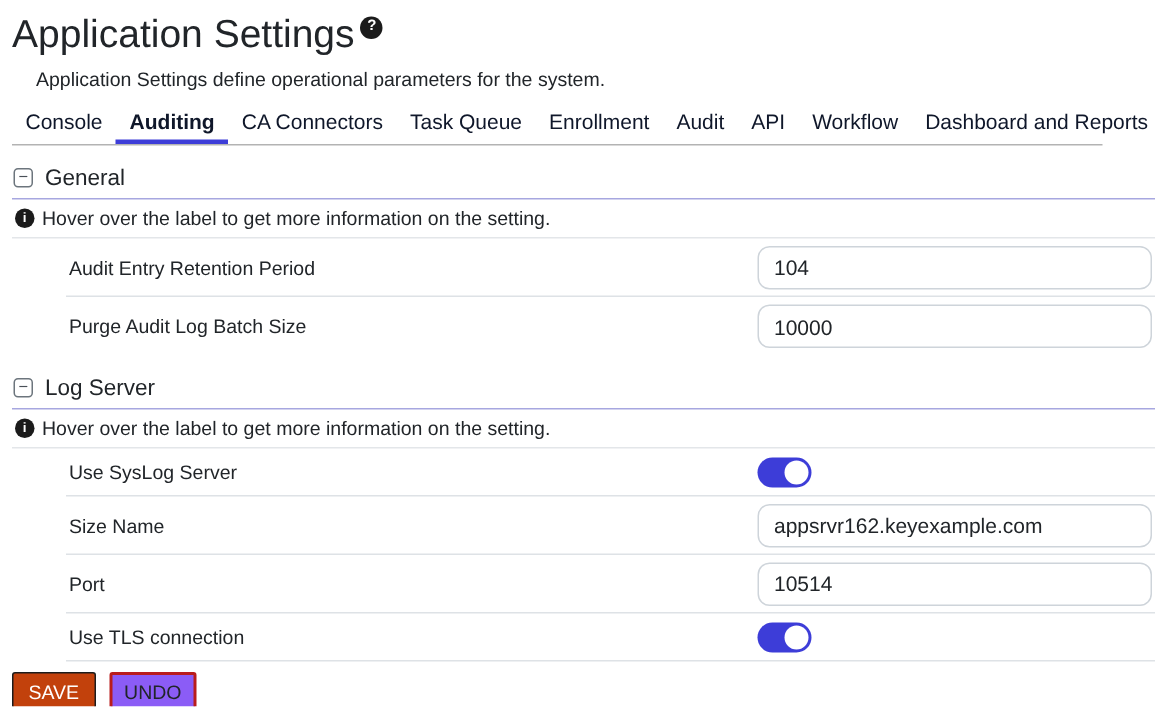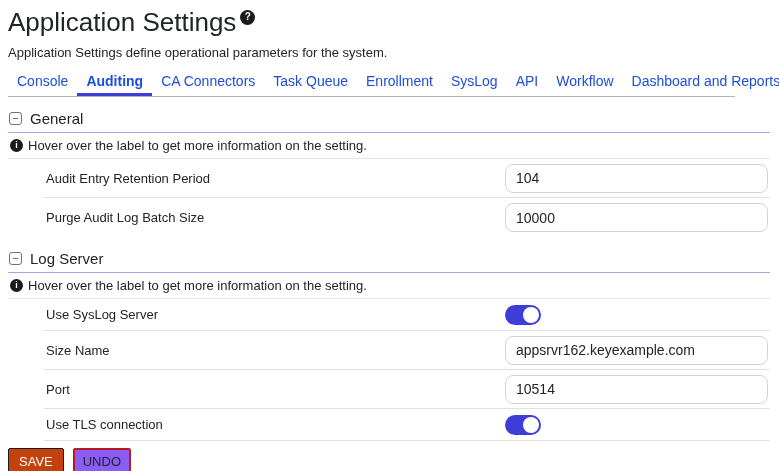--- a/index.html
+++ b/index.html
@@ -37,37 +37,38 @@
     align-items: center;
     justify-content: center;
     vertical-align: 11px;
     margin-left: 4px;
     cursor: pointer;
   }
   .page-subtitle {
     font-size: 13px;
     line-height: 16px;
     margin-top: 3px;
+    margin-left: 16px;
   }
 
   
   .tabbar {
     display: flex;
     margin-top: 8px;
     border-bottom: 1px solid #b3b3b3;
     width: 727px;
   }
   .tab {
     font-size: 14px;
     line-height: 16px;
     padding: 4px 9px 4px;
     border-bottom: 3px solid transparent;
     cursor: pointer;
     white-space: nowrap;
-    color: #1d4ed8;
+    color: #0f172a;
   }
   .tab.active {
     font-weight: bold;
     border-bottom-color: #3d3dd8;
   }
 
   
   .section-header {
     display: flex;
     align-items: center;
@@ -199,21 +200,21 @@
 
   <h1 class="page-title"><span>Application Settings</span><span class="help-icon">?</span></h1>
   <div class="page-subtitle">Application Settings define operational parameters for the system.</div>
 
   <div class="tabbar">
     <div class="tab">Console</div>
     <div class="tab active">Auditing</div>
     <div class="tab">CA Connectors</div>
     <div class="tab">Task Queue</div>
     <div class="tab">Enrollment</div>
-    <div class="tab">SysLog</div>
+    <div class="tab">Audit</div>
     <div class="tab">API</div>
     <div class="tab">Workflow</div>
     <div class="tab">Dashboard and Reports</div>
   </div>
 
   <div class="section">
     <div class="section-header">
       <span class="collapse-icon">−</span>
       <span>General</span>
     </div>

